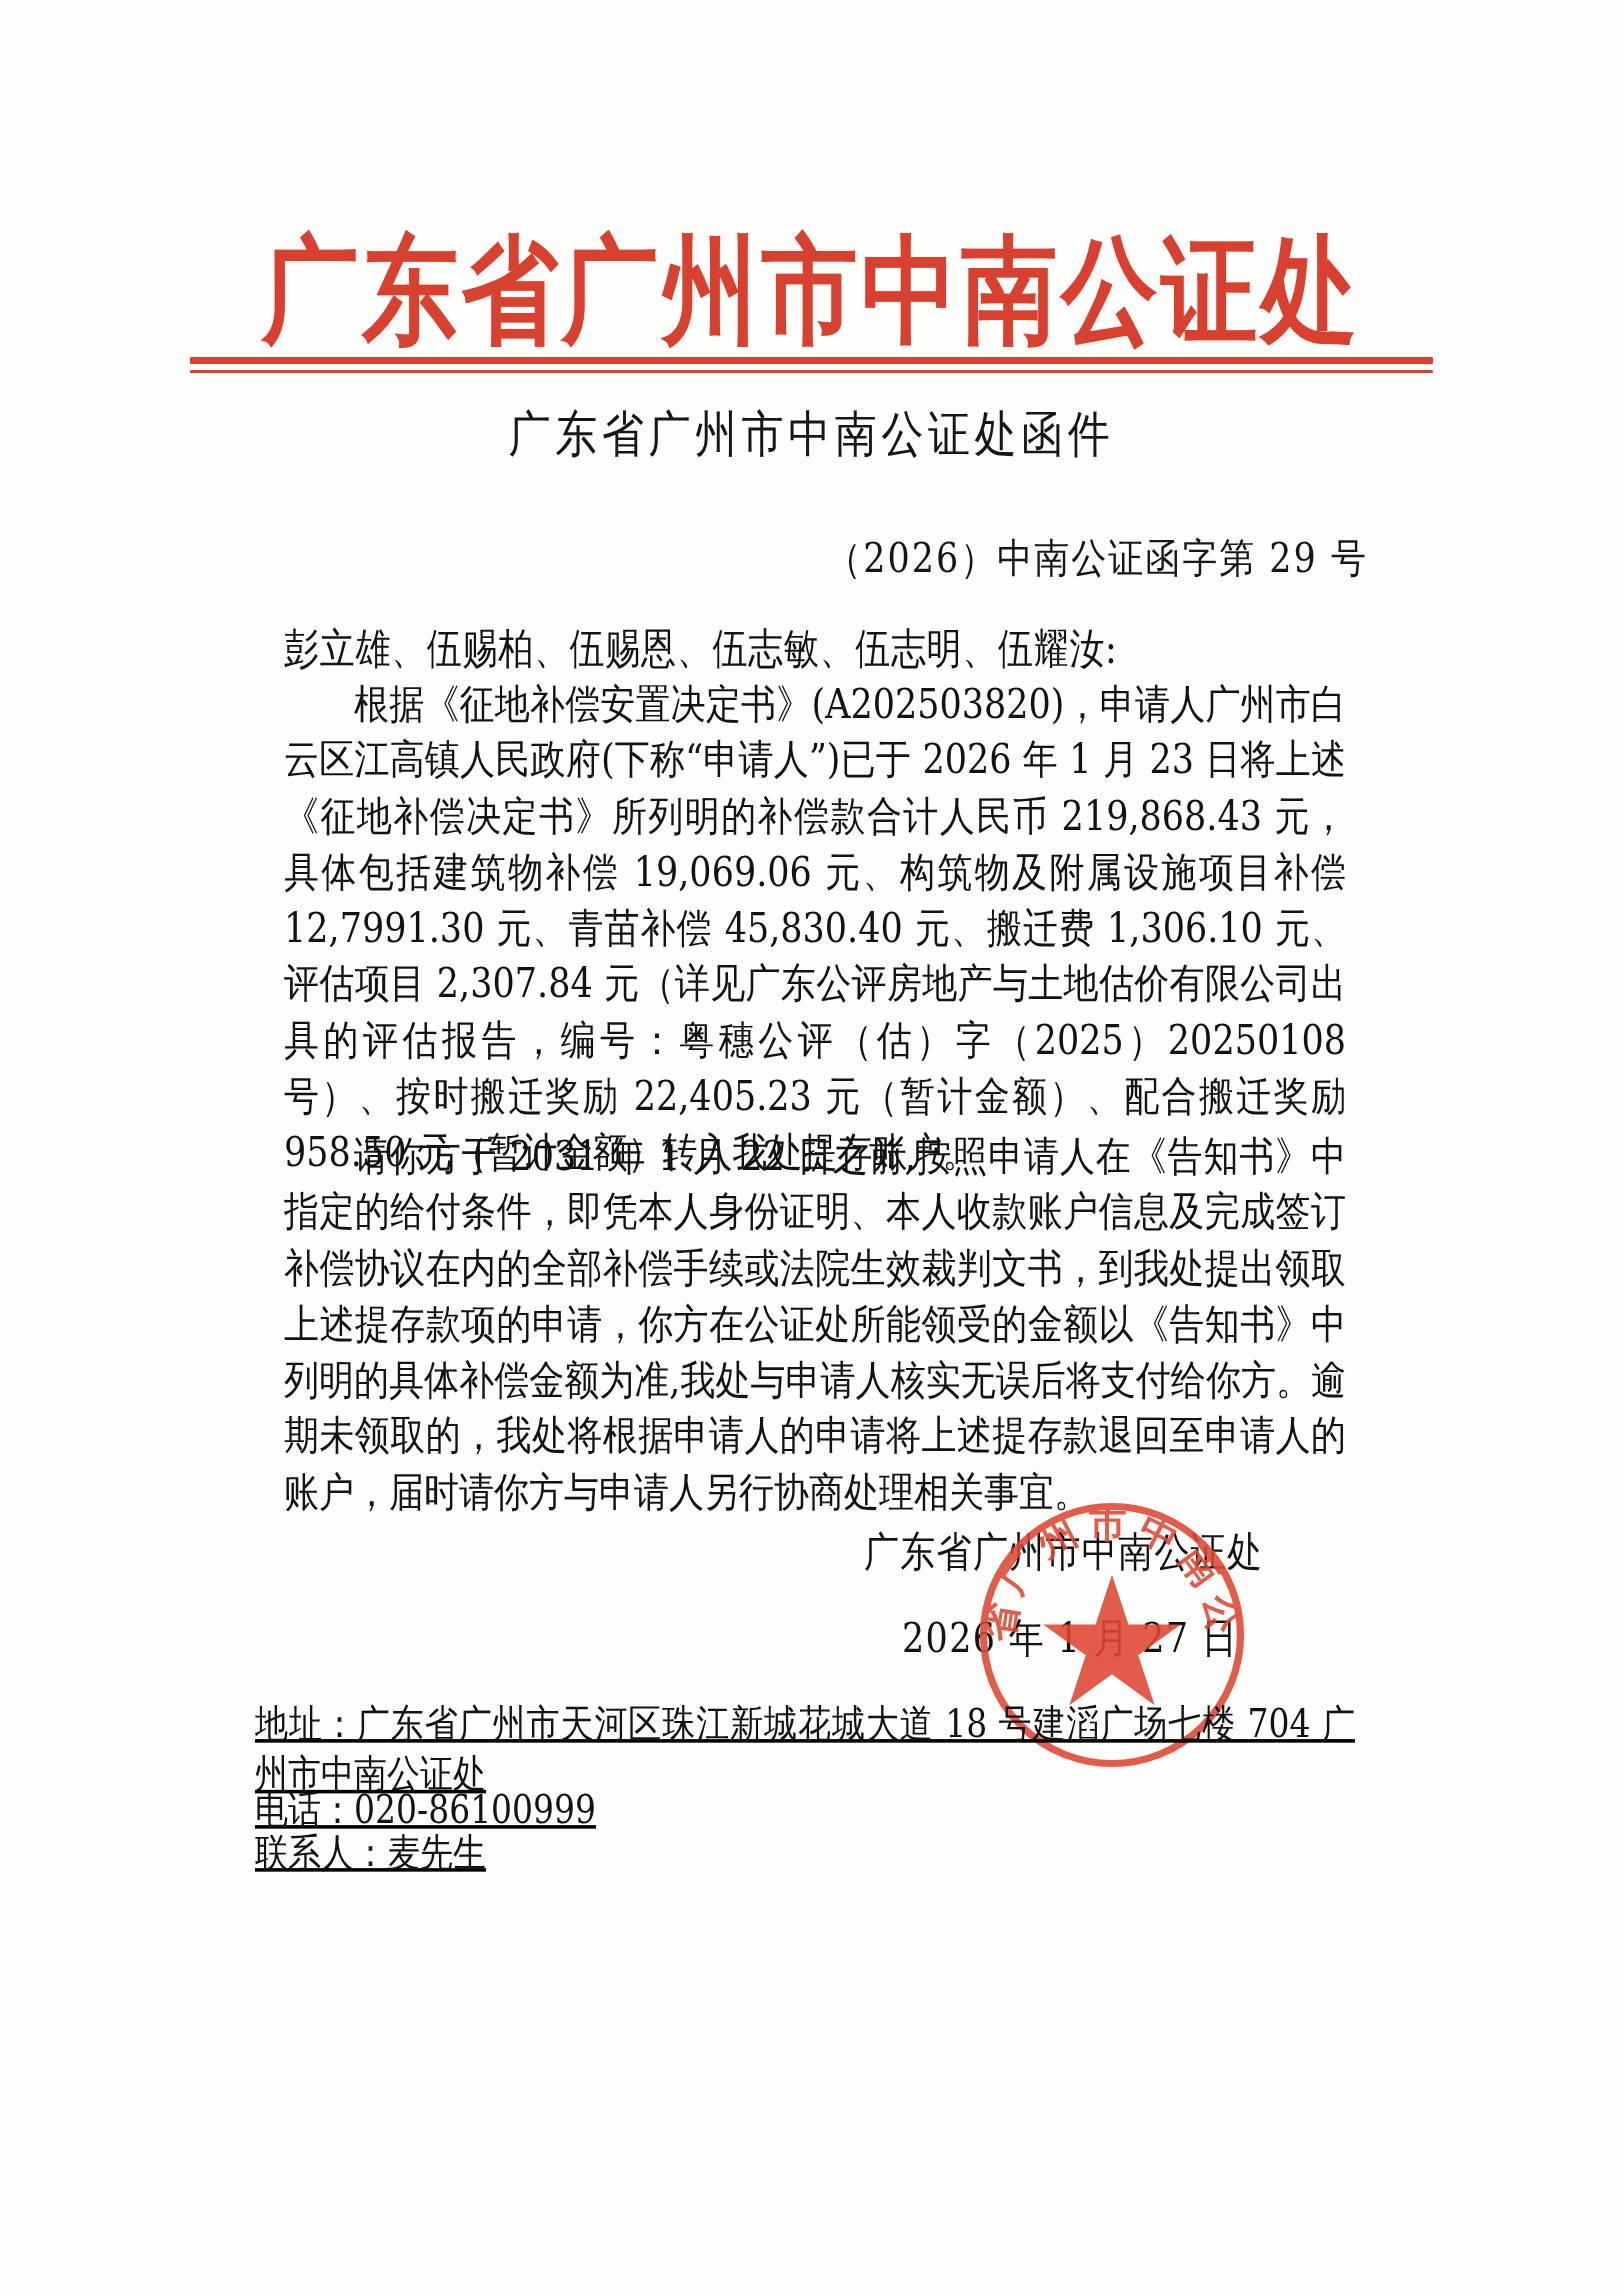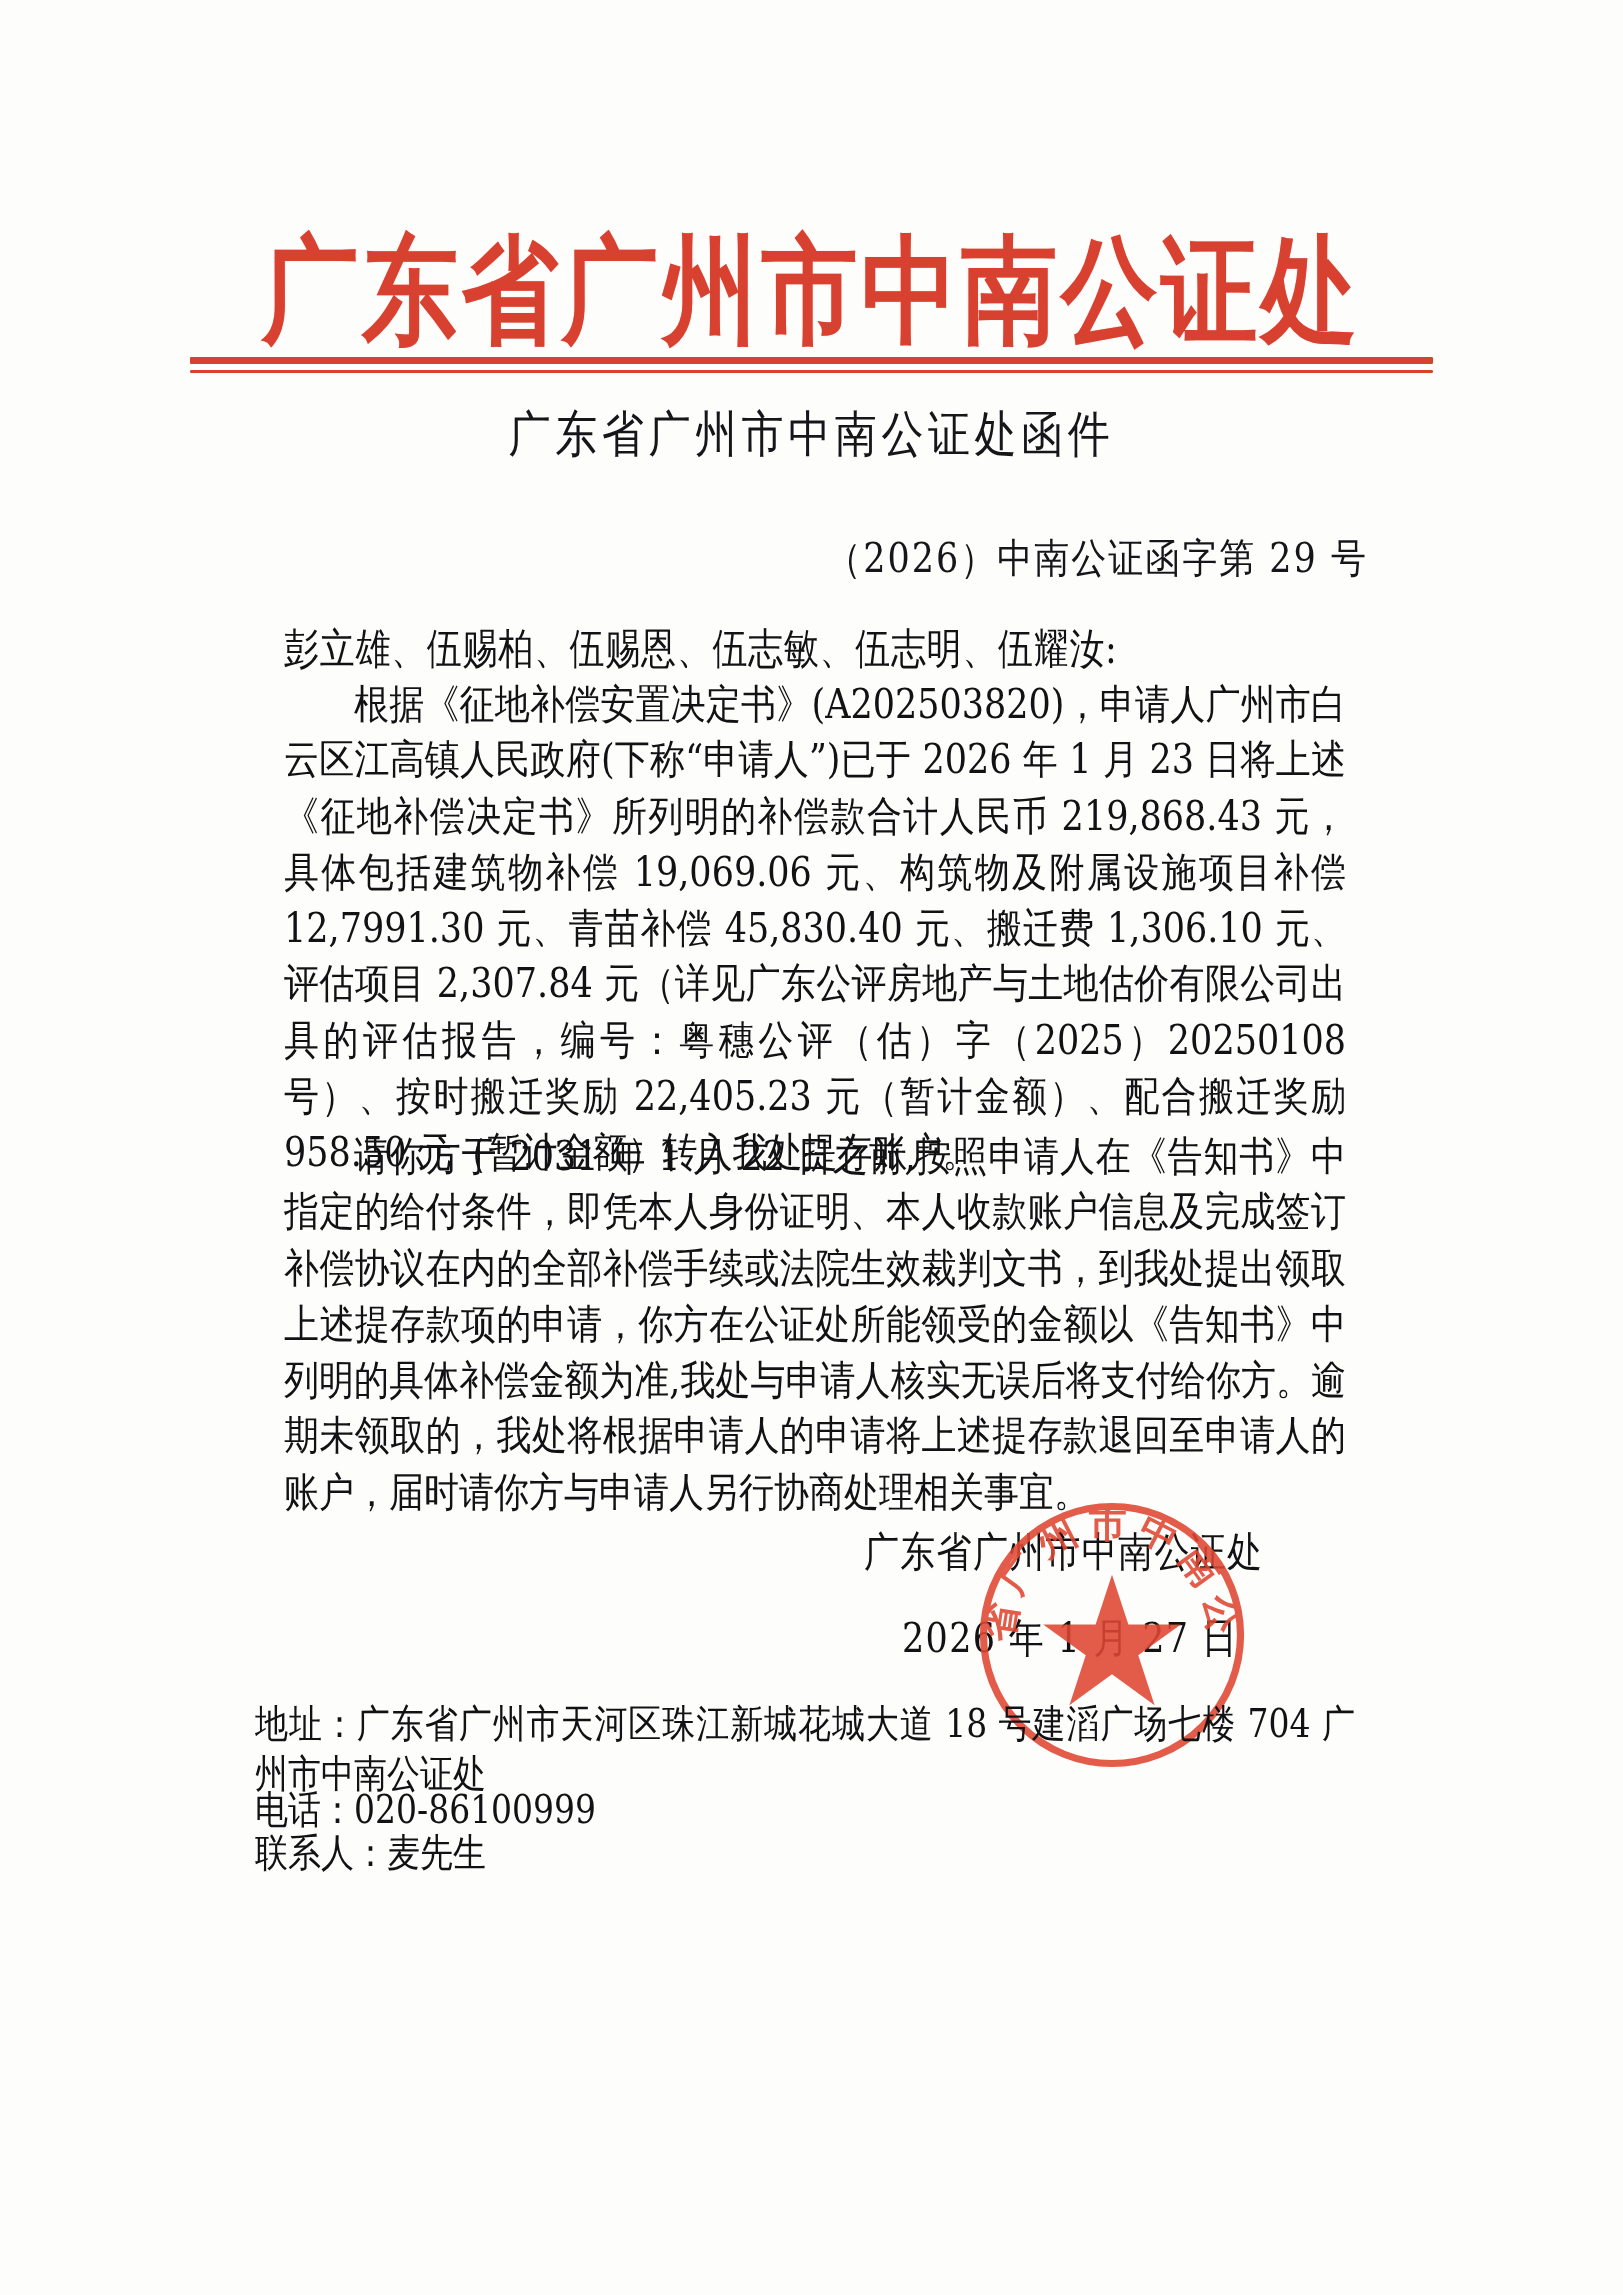--- a/index.html
+++ b/index.html
@@ -155,20 +155,21 @@
     opacity: 0.88;
   }
   .seal svg { width: 100%; height: 100%; display: block; }
 
   
   .footer {
     position: absolute;
     left: 255px;
     top: 1699px;
     width: 1100px;
+    text-decoration: underline;
   }
   .footer-line {
     font-size: 33px;
     color: #121214;
     line-height: 1.30;
     transform: scaleY(1.18);
     transform-origin: left top;
   }
   .footer-addr {
     text-align: justify;

